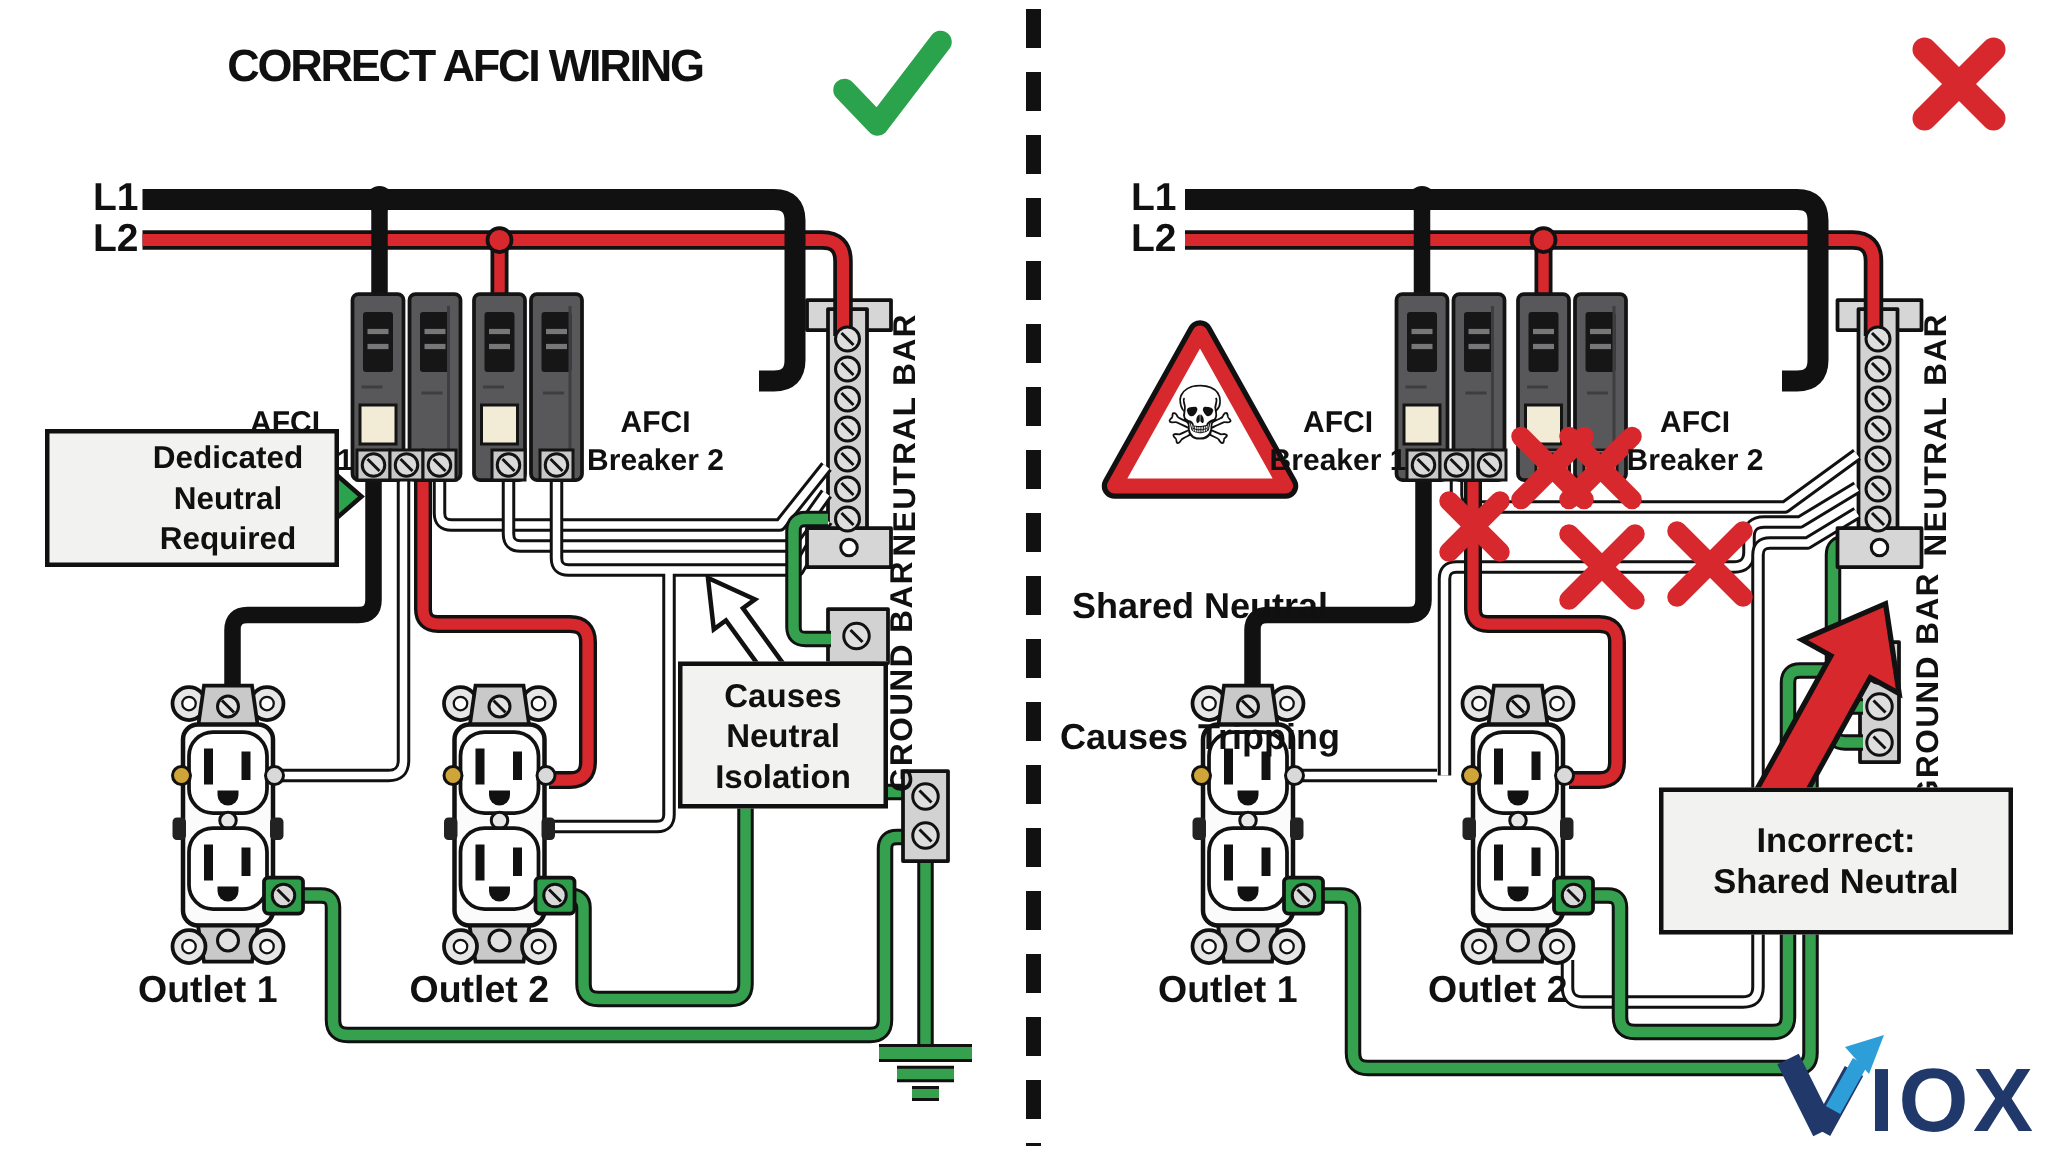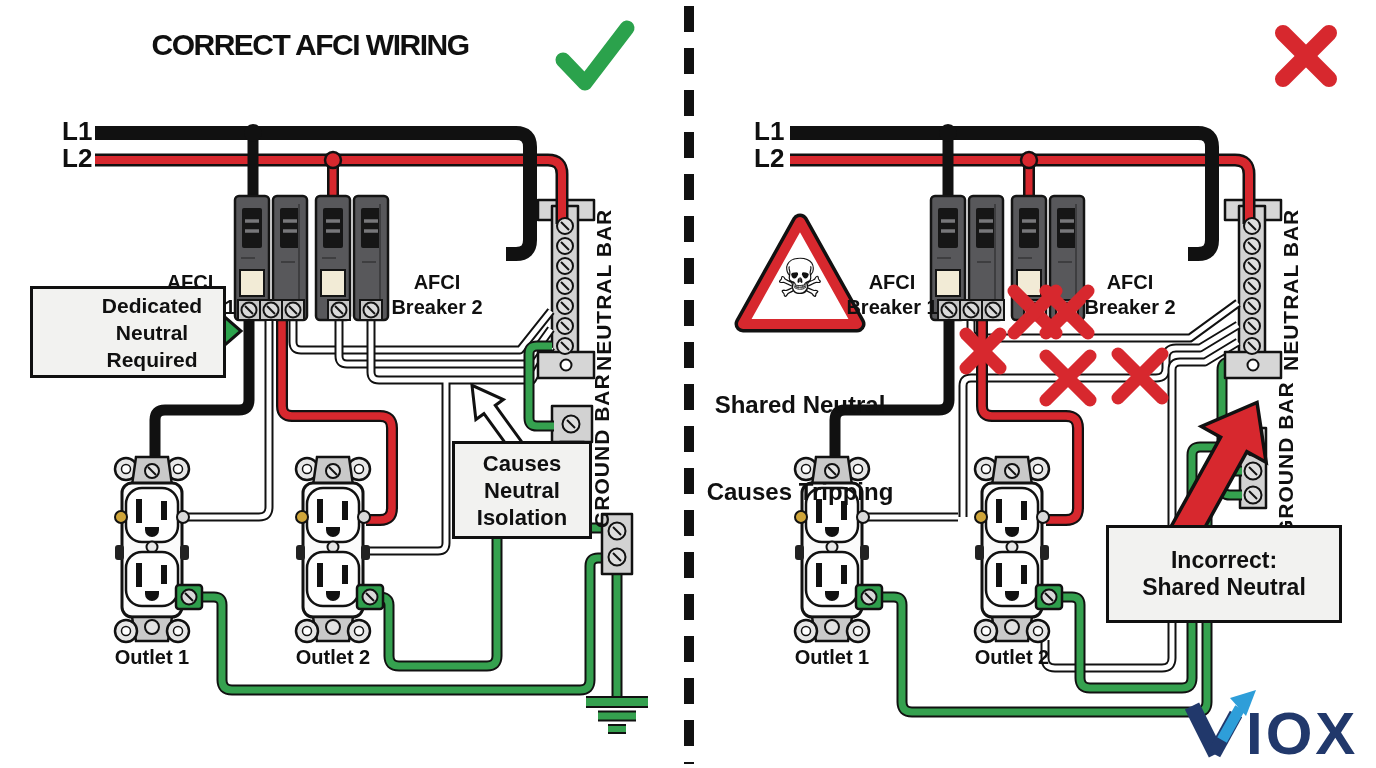--- a/index.html
+++ b/index.html
@@ -4,21 +4,21 @@
 <style>
   html,body{margin:0;padding:0;background:#ffffff;}
   .stage{position:relative;width:1376px;height:768px;background:#fff;overflow:hidden;
          font-family:"Liberation Sans","DejaVu Sans",sans-serif;color:#101010;}
   .stage svg{position:absolute;left:0;top:0;}
   .lbl{position:absolute;font-weight:bold;white-space:pre;}
   .title{font-size:30px;letter-spacing:-1.5px;text-align:center;font-weight:bold;}
   .linelbl{font-size:26px;}
   .brklbl{font-size:20px;line-height:25px;text-align:center;}
   .vert{writing-mode:vertical-rl;transform:rotate(180deg);font-size:21px;letter-spacing:1px;}
-  .outlbl{font-size:20px;text-align:center;font-weight:bold;}
+  .outlbl{font-size:25px;font-weight:bold;}
   .callout{position:absolute;background:#f2f2f0;border:3px solid #101010;text-align:center;
            display:flex;flex-direction:column;justify-content:center;font-weight:bold;}
   .callout div{line-height:27px;}
   .warntext{font-size:24px;line-height:29px;text-align:center;}
   .skull{font-size:54px;text-align:center;line-height:60px;}
   .small-line{font-size:18px !important;}
 </style>
 </head>
 <body>
 

